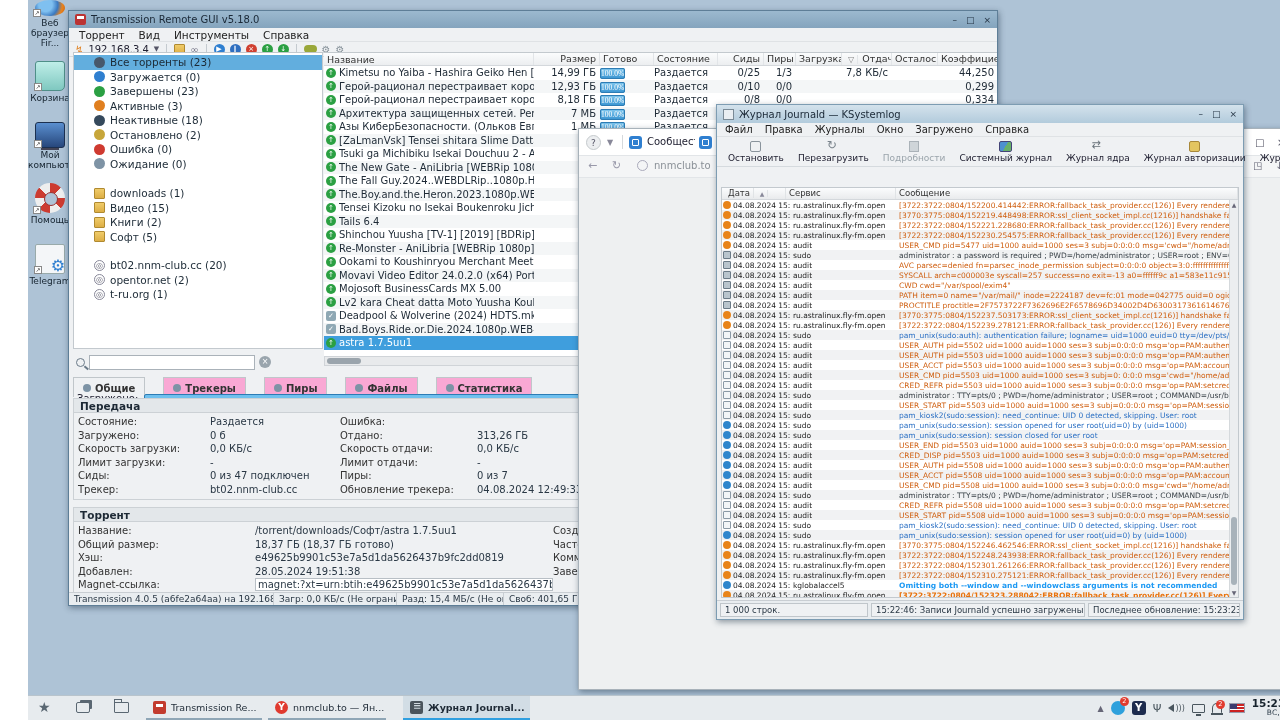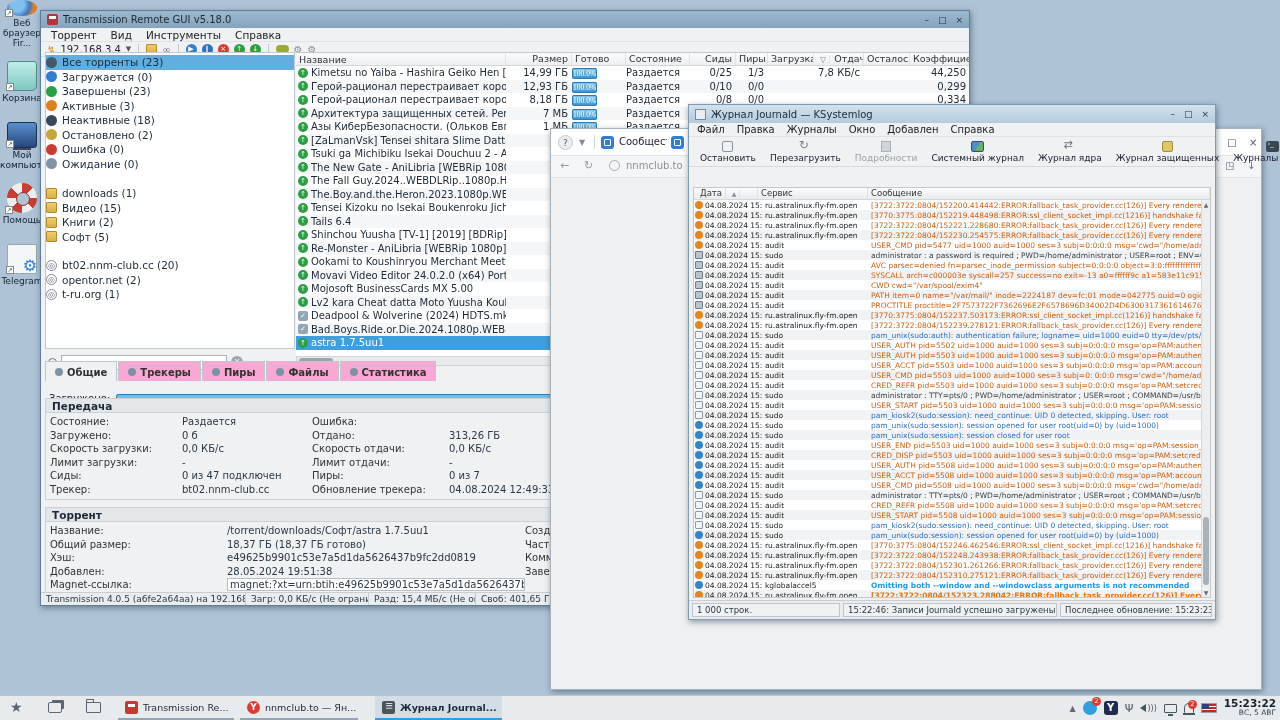--- a/index.html
+++ b/index.html
@@ -1,17 +1,17 @@
 <!DOCTYPE html>
 <html><head>
 <meta charset="utf-8">
 <style>
   * { margin:0; padding:0; box-sizing:border-box; }
   html,body { width:1280px; height:720px; overflow:hidden; font-family:"DejaVu Sans", sans-serif; }
-  .desktop { position:absolute; inset:0; background:#aec3d6; }
+  .desktop { position:absolute; inset:0; background:#aec3d6;margin-left:28px; }
 
   
   .desktop-icons { position:absolute; left:0; top:10; width:44px; display:flex; flex-direction:column; gap:13px; }
   .dicon { width:44px; height:48px; display:flex; flex-direction:column; align-items:center; }
   .dico { position:relative; width:30px; height:30px; display:block; }
   .dico .sc { position:absolute; left:-2px; bottom:-1px; width:8px; height:8px; background:#fff; border:1px solid #888; font-size:6px; line-height:6px; text-align:center; color:#222; }
   .dlabel { font-size:9px; color:#15232f; text-align:center; line-height:10px; margin-top:2px; max-width:44px; }
   .ic-firefox { border-radius:50%; background:radial-gradient(circle at 35% 30%, #7fc0f0 30%, #3a79c0 55%, #e8831e 75%, #c95f10 100%); }
   .ic-trash { background:linear-gradient(#bfeee8,#7fc8c0); border:1px solid #4f8f88; border-radius:3px 3px 5px 5px; }
   .ic-computer { background:linear-gradient(#5a8fd0,#27477c); border:1px solid #1c3050; border-radius:3px; box-shadow:0 8px 0 -6px #445 ; }
@@ -29,21 +29,21 @@
   
   .trans { left:40px; top:10px; width:930px; height:596px; border:1px solid #5e7e97; z-index:1; }
   .t-titlebar { height:17px; background:linear-gradient(#9cb9cf,#84a4bd); }
   .t-appicon { width:11px; height:11px; background:#b33; border-radius:2px; display:inline-block; position:relative; }
   .t-appicon::after{ content:""; position:absolute; left:2px; top:2px; right:2px; height:3px; background:#fff; }
   .t-menubar { height:14px; display:flex; gap:14px; padding:1px 10px; font-size:10.5px; color:#222; background:#eff1f3; border-bottom:1px solid #dfe2e5; }
   .t-toolbar { height:15px; display:flex; align-items:center; gap:5px; padding:0 6px; font-size:10px; color:#223; border-bottom:1px solid #d5dade; }
   .tico { width:11px; height:11px; border-radius:50%; color:#fff; font-size:7px; line-height:11px; text-align:center; display:inline-block; }
   .tsep { width:1px; height:11px; background:#c4cacf; margin:0 2px; }
   .t-side { position:absolute; left:4px; top:41px; width:250px; height:297px; background:#fff; border:1px solid #c3c9ce; overflow:hidden; font-size:10.5px; }
-  .sitem { height:14.5px; display:flex; align-items:center; gap:5px; padding:0 0; white-space:nowrap; color:#1c2a36; }
+  .sitem { height:14.5px; display:flex; align-items:center; gap:5px; padding:0 20px; white-space:nowrap; color:#1c2a36; }
   .sitem.selected { background:#62aede; }
   .sic { width:11px; height:11px; border-radius:50%; flex:0 0 11px; color:#fff; font-size:7px; line-height:11px; text-align:center; }
   .f-all{background:#47586b;} .f-down{background:#2f7fd0;} .f-done{background:#2ba043;}
   .f-active{background:#e07f1f;} .f-inactive{background:#35495c;} .f-stop{background:#c7a63a;}
   .f-err{background:#cf3a30;} .f-wait{background:#7e93a5;}
   .sic.folder { border-radius:1px; background:linear-gradient(#f0cc6a,#ddae45); border:1px solid #b08a30; }
   .sic.tracker { border-radius:50%; background:#fff; border:1px solid #889; color:#667; font-size:8px; line-height:10px; }
   .s-group { position:absolute; left:0; right:0; }
   .t-search { position:absolute; left:4px; top:342px; width:250px; height:18px; display:flex; align-items:center; gap:4px; }
   .mag { width:9px; height:9px; border:1.5px solid #6a7a88; border-radius:50%; position:relative; margin-left:3px; }
@@ -68,21 +68,21 @@
   .c-left{width:46px; text-align:right; padding-right:4px; flex:0 0 46px;}
   .c-ratio{width:62px; text-align:right; padding-right:6px; flex:0 0 62px;}
   .rico { width:10px; height:10px; border-radius:50%; background:#2ba043; color:#fff; font-size:7px; line-height:10px; text-align:center; flex:0 0 10px; }
   .rico.check { border-radius:2px; background:#8fa8b4; }
   .pbar { width:46px; height:10px; margin-top:1px; background:linear-gradient(#7cc4ec,#3d97d3); border:1px solid #2d7cb4; border-radius:2px; color:#fff; font-size:7.5px; line-height:9px; text-align:center;font-family:Liberation Serif, serif; }
   .pbar:empty { visibility:hidden; }
   .sortg { color:#888; font-size:8px; margin-right:1px; }
   .t-hscroll { position:absolute; left:255px; right:0; top:345px; height:10px; background:#e8eaec; border:1px solid #d0d4d8; }
   .t-hscroll .thumb { position:absolute; left:2px; top:1px; width:34px; height:6px; background:#9aa4ac; border-radius:3px; }
 
-  .t-tabs { position:absolute; left:4px; top:350px; height:20px; display:flex; gap:1px; font-size:10px; }
+  .t-tabs { position:absolute; left:4px; top:366px; height:20px; display:flex; gap:18px; font-size:10px; }
   .ttab { padding:1px 9px 0; background:#f9a8d4; border:1px solid #c0c6ca; border-bottom:none; color:#333; display:flex; gap:4px; align-items:center;font-weight:bold; }
   .ttab.active { background:#eff1f3; font-weight:bold; }
   .ttab .ti { width:8px; height:8px; border-radius:50%; background:#7d93a5; display:inline-block; }
   .t-loaded { position:absolute; left:8px; top:381px; right:6px; height:12px; display:flex; align-items:center; gap:6px; font-size:10px; color:#223; }
   .t-loaded .bar { flex:1; height:9px; background:linear-gradient(#6fc0ee 50%,#2f92d2 50%); border:1px solid #2d7cb4; border-radius:2px; }
   .grp { position:absolute; left:4px; right:4px; border:1px solid #ccd1d5; }
   .grp-h { height:14px; background:#e3e7ea; border-bottom:1px solid #ccd1d5; font-size:10.5px; font-weight:bold; color:#1d2935; padding:0 6px; line-height:14px; }
   .grp-b { padding:2px 4px 3px; }
   .drow { display:grid; height:13.5px; font-size:10px; color:#2a3845; align-items:center; }
   .drow.transfer { grid-template-columns:132px 130px 137px 1fr; }
@@ -871,21 +871,21 @@
         <span>□</span>
         <span>×</span>
       </span>
     </div>
     <div class="k-menubar">
 
     <span>Файл</span>
         <span>Правка</span>
         <span>Журналы</span>
         <span>Окно</span>
-        <span>Добавлен</span>
+        <span>Загружено</span>
         <span>Справка</span>
       </div>
     <div class="k-toolbar">
 
         <span class="kbtn">
           <span class="kico ti-stop"></span>
           <span class="klab">Остановить</span>
         </span>
 
         <span class="kbtn">
@@ -903,21 +903,21 @@
           <span class="klab">Системный журнал</span>
         </span>
 
         <span class="kbtn">
           <span class="kico ti-kernel"></span>
           <span class="klab">Журнал ядра</span>
         </span>
 
         <span class="kbtn">
           <span class="kico ti-auth"></span>
-          <span class="klab">Журнал защищенных</span>
+          <span class="klab">Журнал авторизации</span>
         </span>
 
         <span class="kbtn">
           <span class="kico ti-services"></span>
           <span class="klab">Журналы служб</span>
         </span>
 
       </div>
     <div class="k-filter">
       <span class="funnel"></span>

